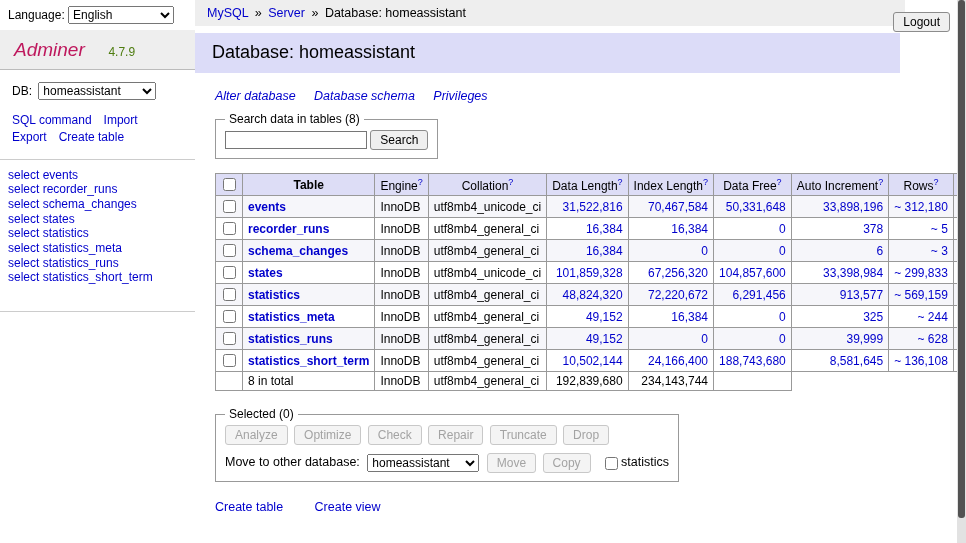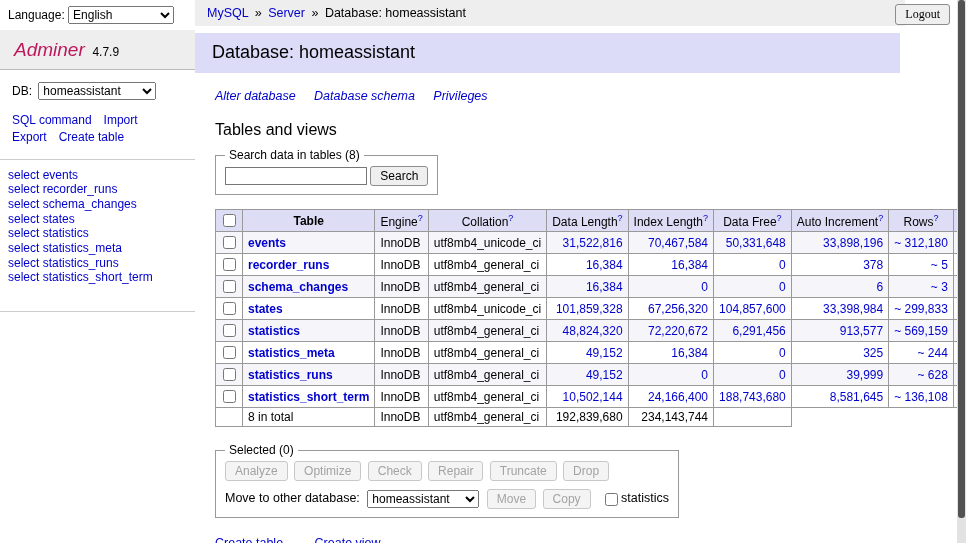--- a/index.html
+++ b/index.html
@@ -30,21 +30,21 @@
   #app-header {
     background: var(--band-bg, #eeeeee);
     border-bottom: 1px solid #bbb;
     padding: 9px 14px 8px;
   }
   .app-name {
     font-style: italic;
     font-size: 19px;
     color: #be185d;
   }
-  .app-version { font-size: 12px; color: #000000; margin-left: 4px; }
+  .app-version { font-size: 12px; color: #4d7c0f; margin-left: 20px; }
   .db-section { padding: 12px 12px 0; font-size: 12px; white-space: nowrap; }
   .db-section select { width: 118px; font-size: 12px; margin-left: 3px; }
   .action-links { padding: 12px 12px 12px; font-size: 12px; line-height: 1.45; }
   .action-links a { margin-right: 12px; }
   .table-list {
     border-top: 1px solid #ccc;
     border-bottom: 1px solid #ccc;
     padding: 8px 8px 26px;
     font-size: 12px;
     line-height: 1.22;
@@ -53,21 +53,21 @@
 
   
   #content { margin-left: 195px; position: relative; height: 100%; }
   #breadcrumb {
     background: var(--band-bg, #eeeeee);
     width: 710px;
     padding: 6px 12px;
     font-size: 12.5px;
   }
   #breadcrumb .sep { color: #000; margin: 0 3px; }
-  #logout-button { position: absolute; top: 4px; right: 16px; font-family: Liberation Serif, serif; }
+  #logout-button { position: absolute; top: 12px; right: 16px; }
   #page-title {
     background: var(--title-bg, #dcdcf8);
     width: 705px;
     margin: 7px 0 0;
     padding: 9px 17px 10px;
     font-size: 18px;
     font-weight: normal;
   }
   .nav-links { margin: 16px 0 0 20px; font-size: 12.5px; font-style: italic; }
   .nav-links a { margin-right: 15px; }
@@ -217,21 +217,20 @@
     </div>
 
     <h2 id="page-title">Database: homeassistant</h2>
 
     <div class="nav-links">
       <a>Alter database</a>
       <a>Database schema</a>
       <a>Privileges</a>
     </div>
 
-    <h3 class="section-heading">Tables and views</h3>
 
     <fieldset class="search-box">
       <legend>Search data in tables (8)</legend>
       <input type="text" value="" style="">
       <button class="btn">Search</button>
     </fieldset>
 
     <table class="data">
       <thead>
         <tr>

